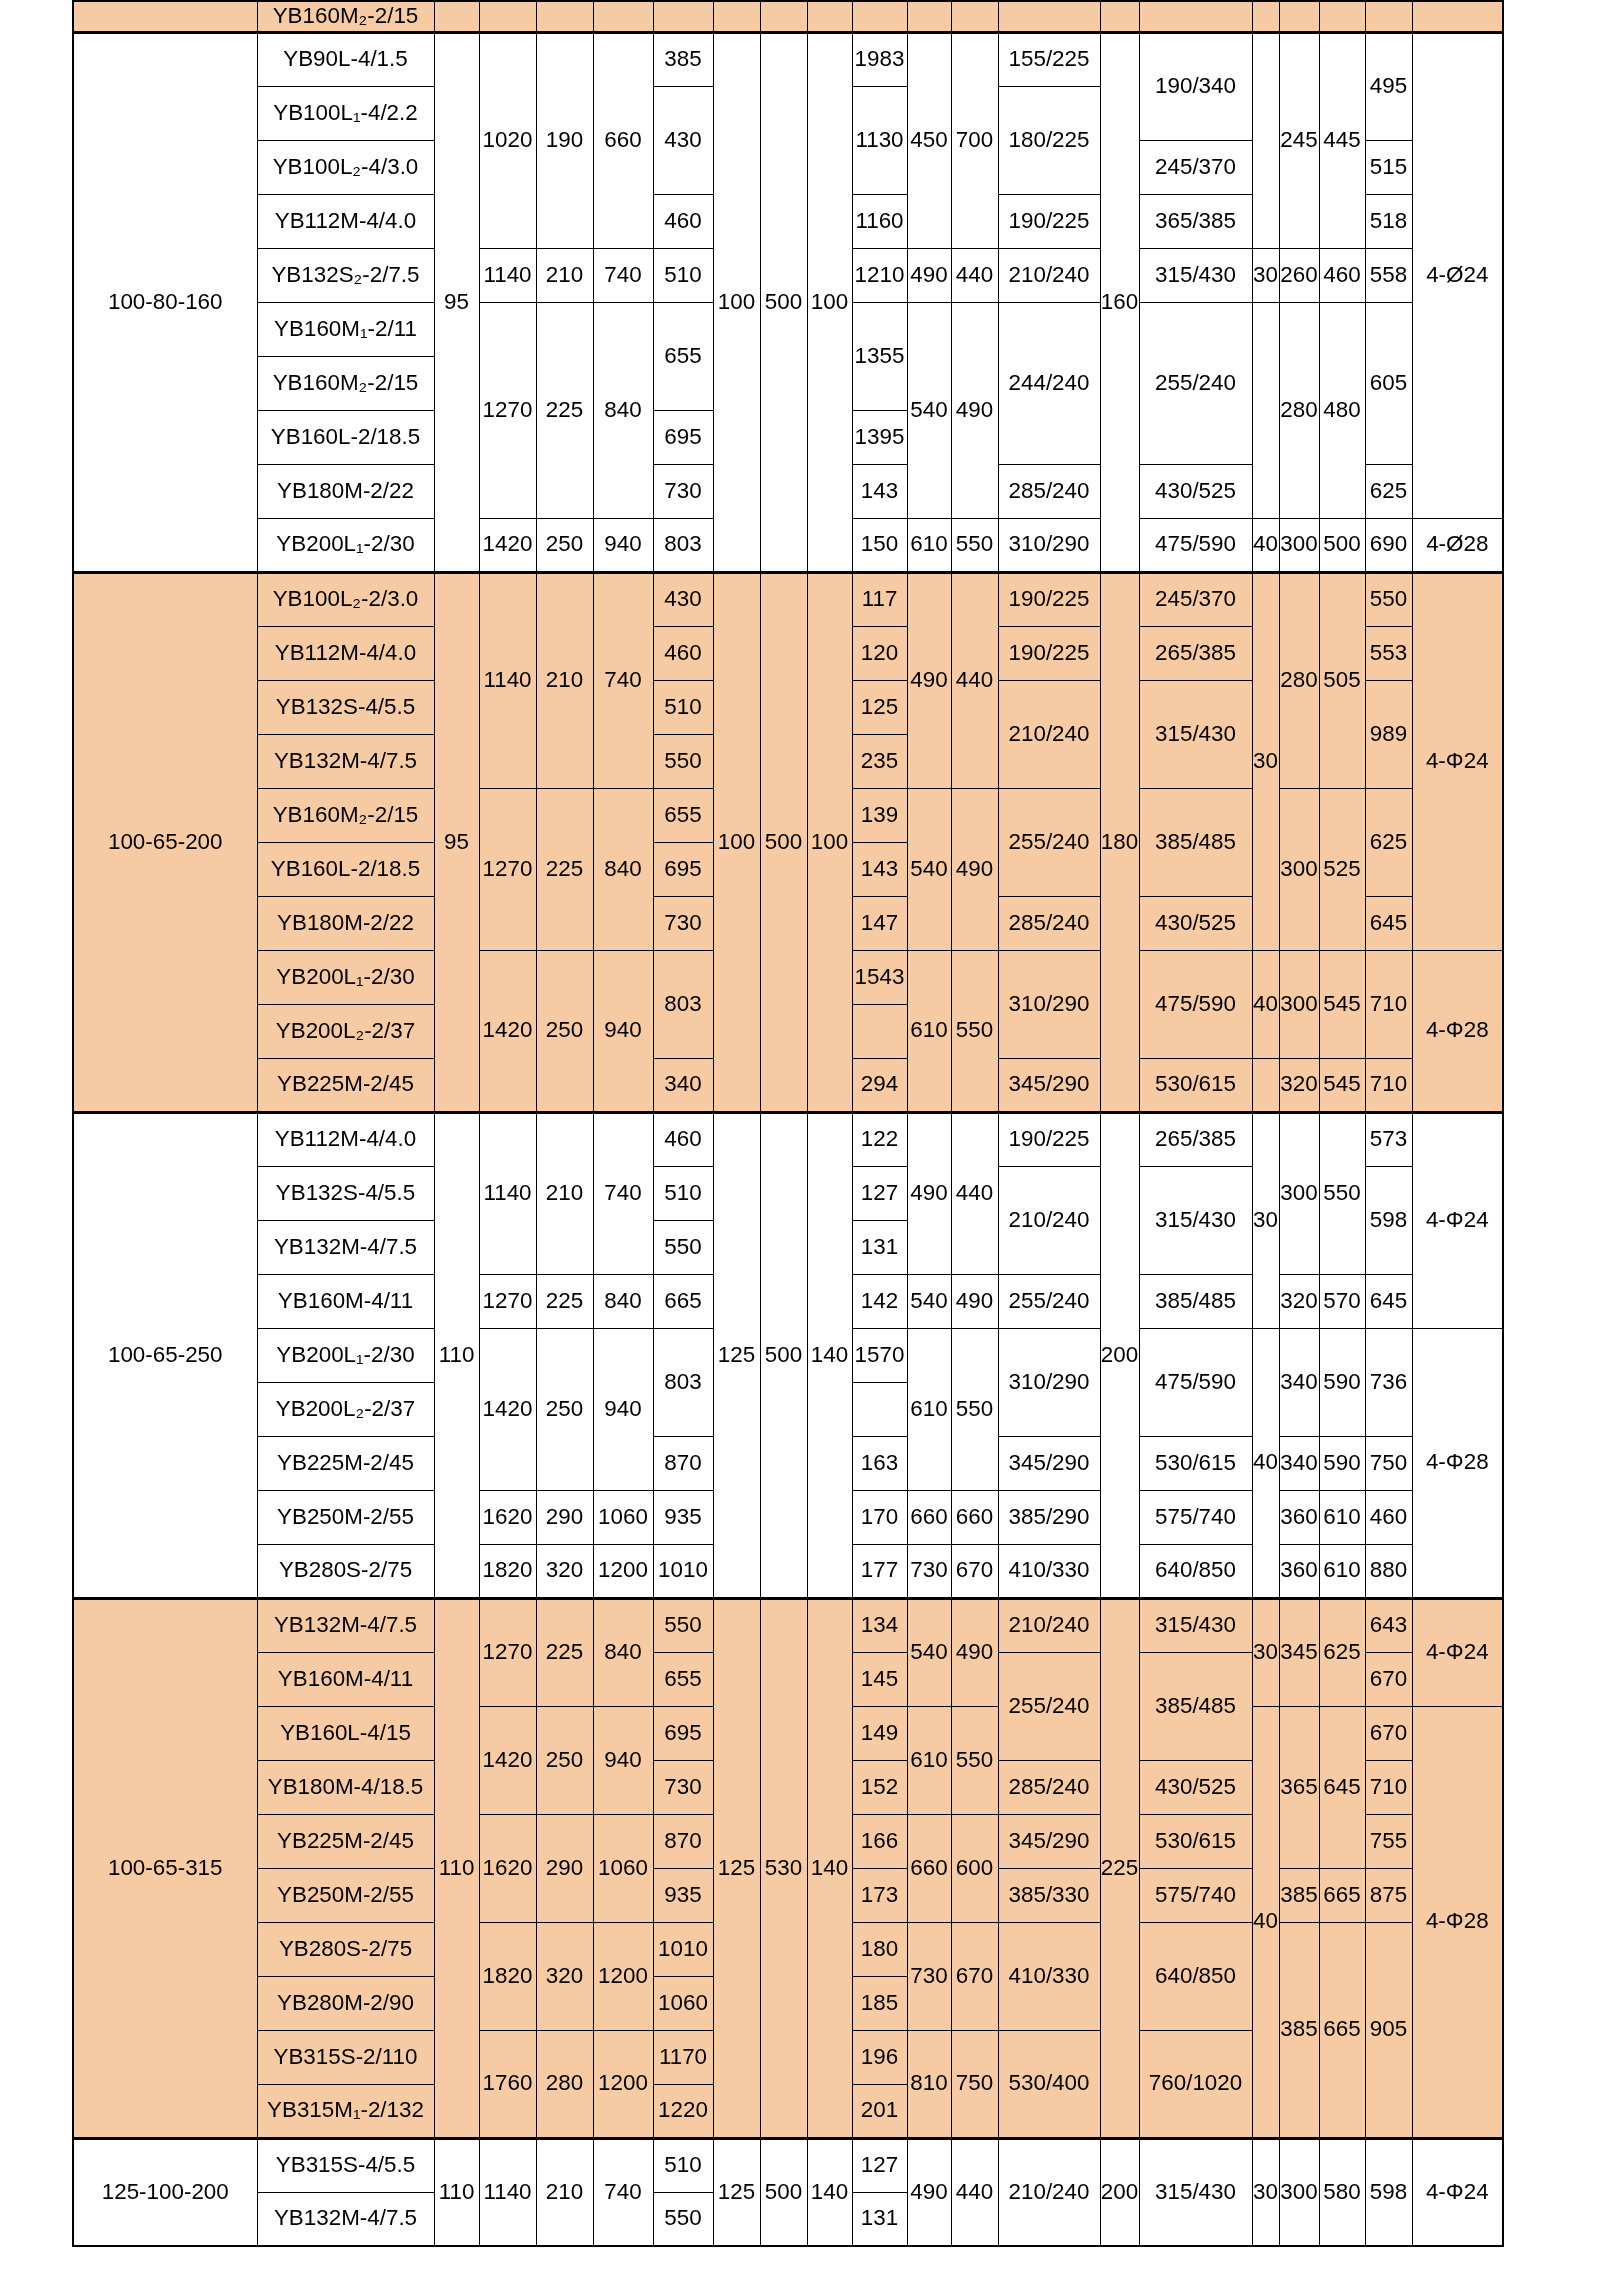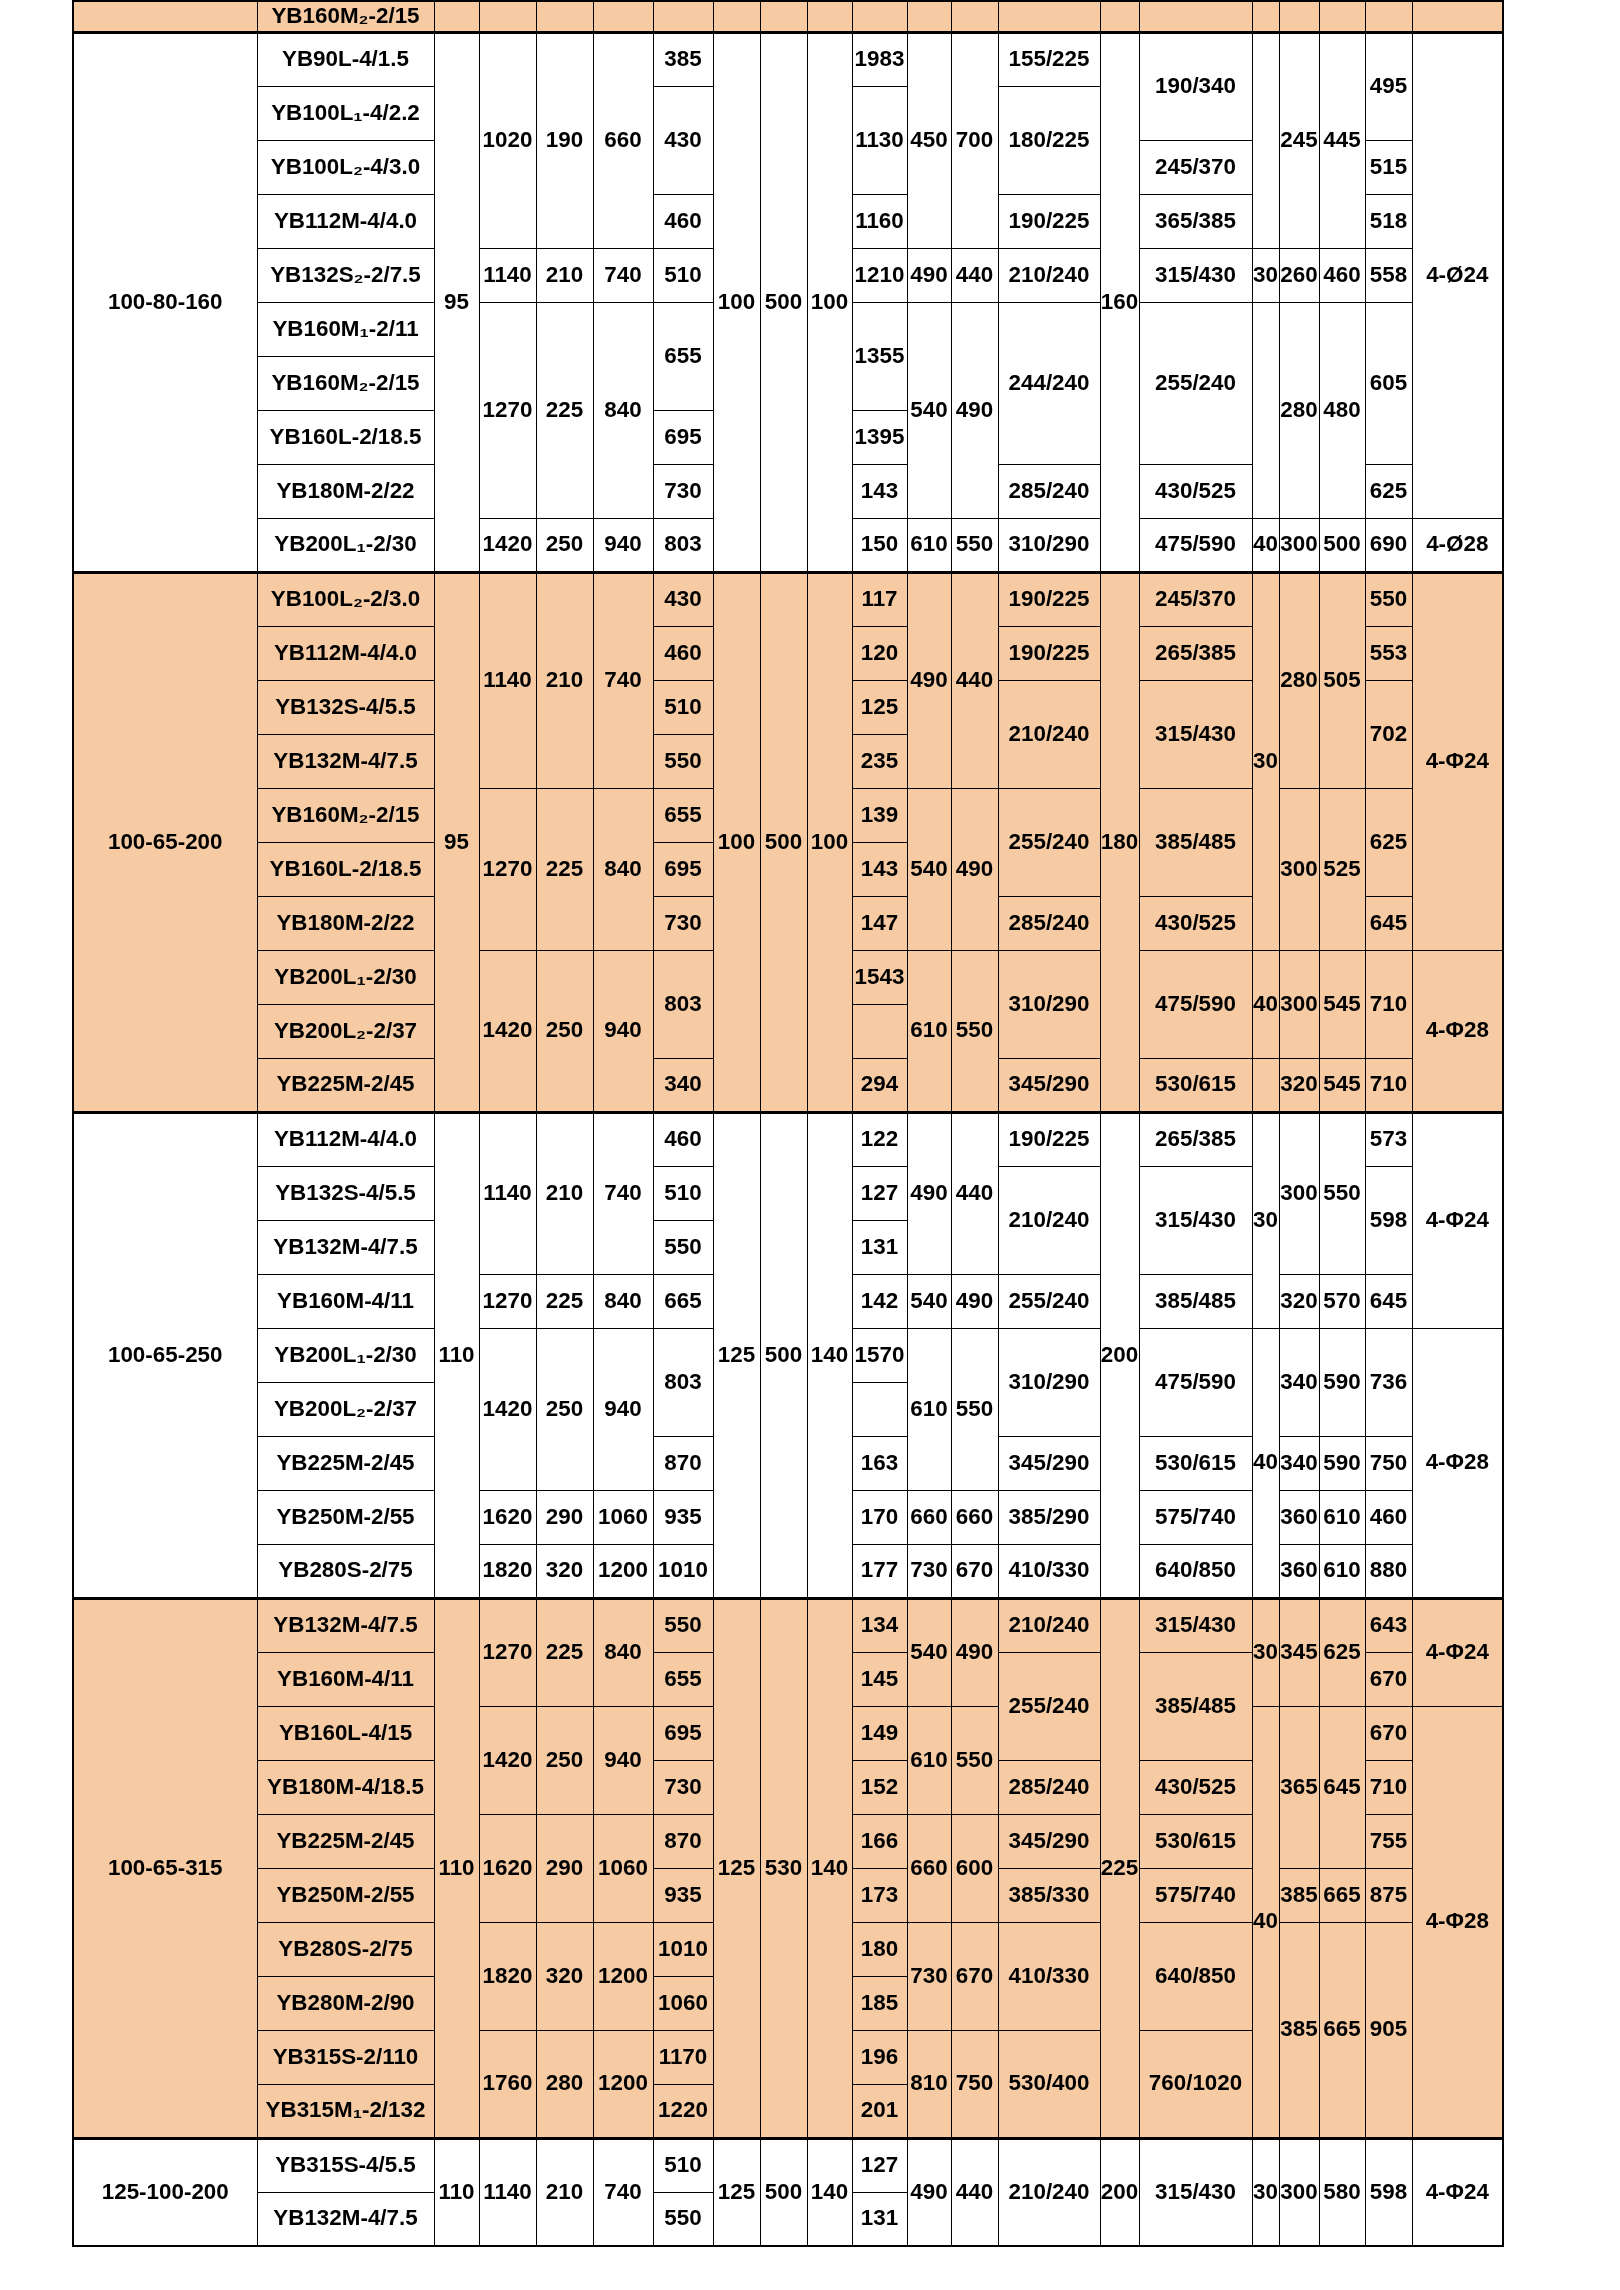--- a/index.html
+++ b/index.html
@@ -1,17 +1,17 @@
 <!DOCTYPE html>
 <html style="font-size:14.3px"><head>
 <meta charset="utf-8">
 <style>
   html,body{margin:0;padding:0;background:#ffffff;}
   body{width:1620px;height:2291px;position:relative;}
-  .page{position:absolute;left:72px;top:0;font-weight:bold;}
+  .page{position:absolute;left:72px;top:0;}
   table.spec{
     border-collapse:collapse;
     table-layout:fixed;
     border:2.7px solid #000;
     font-family:"Liberation Sans","DejaVu Sans",sans-serif;
     font-size:22.4px;
     color:#000;
   }
   td{
     border:1.8px solid #000;
@@ -224,21 +224,21 @@
           <td class="c14 orange">190/225</td>
           <td class="c16 orange">265/385</td>
           <td class="c20 orange">553</td>
         </tr>
         <tr class="">
           <td class="c2 orange">YB132S-4/5.5</td>
           <td class="c7 orange">510</td>
           <td class="c11 orange">125</td>
           <td rowspan="2" class="c14 orange">210/240</td>
           <td rowspan="2" class="c16 orange">315/430</td>
-          <td rowspan="2" class="c20 orange">702</td>
+          <td rowspan="2" class="c20 orange">989</td>
         </tr>
         <tr class="">
           <td class="c2 orange">YB132M-4/7.5</td>
           <td class="c7 orange">550</td>
           <td class="c11 orange">235</td>
         </tr>
         <tr class="">
           <td class="c2 orange">YB160M₂-2/15</td>
           <td rowspan="3" class="c4 orange">1270</td>
           <td rowspan="3" class="c5 orange">225</td>

